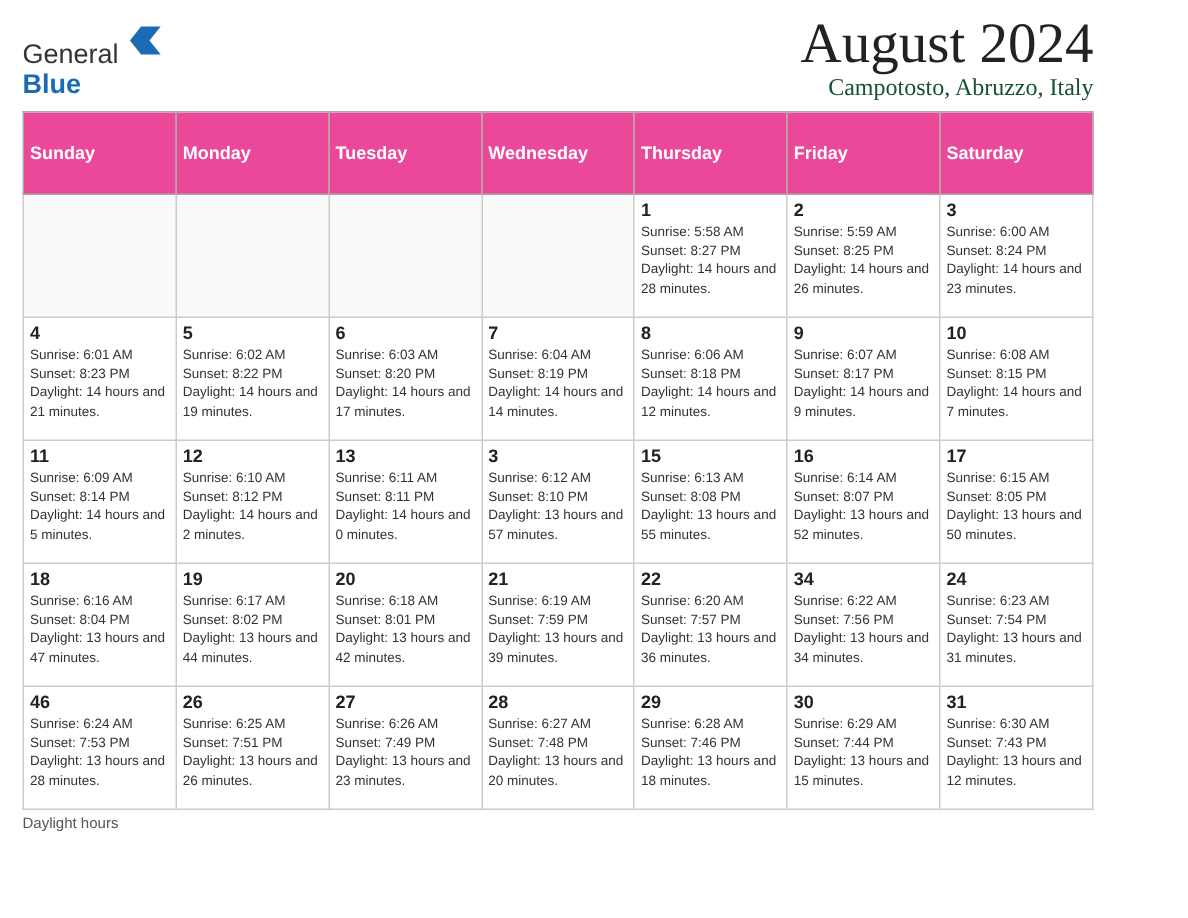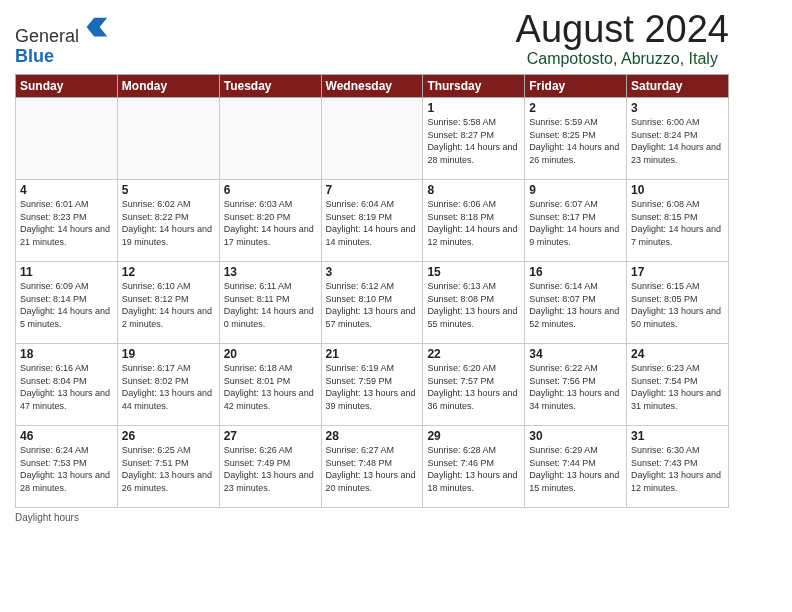--- a/index.html
+++ b/index.html
@@ -37,43 +37,44 @@
     .logo-blue {
       color: #1a6bb5;
       font-weight: bold;
     }
     .logo-icon {
       width: 28px;
       height: 28px;
       margin-left: 2px;
     }
     .title-block {
-      text-align: center;
+      text-align: right;
+      font-family: Liberation Serif, serif;
     }
     .title-month {
       font-size: 38px;
       font-weight: normal;
       color: #222;
       line-height: 1;
     }
     .title-location {
       font-size: 16px;
       color: #14532d;
       margin-top: 2px;
     }
     .calendar {
       width: 100%;
       border-collapse: collapse;
     }
     .calendar thead tr th {
-      background-color: #7f1d1d;
+      background-color: #ec4899;
       color: #fff;
       font-size: 12px;
       font-weight: bold;
-      padding: 4px 4px;
+      padding: 20px 4px;
       text-align: left;
       border: 1px solid #aaa;
     }
     .calendar tbody tr td {
       width: calc(100% / 7);
       vertical-align: top;
       border: 1px solid #ccc;
       padding: 3px 4px;
       font-size: 9.5px;
       color: #333;

